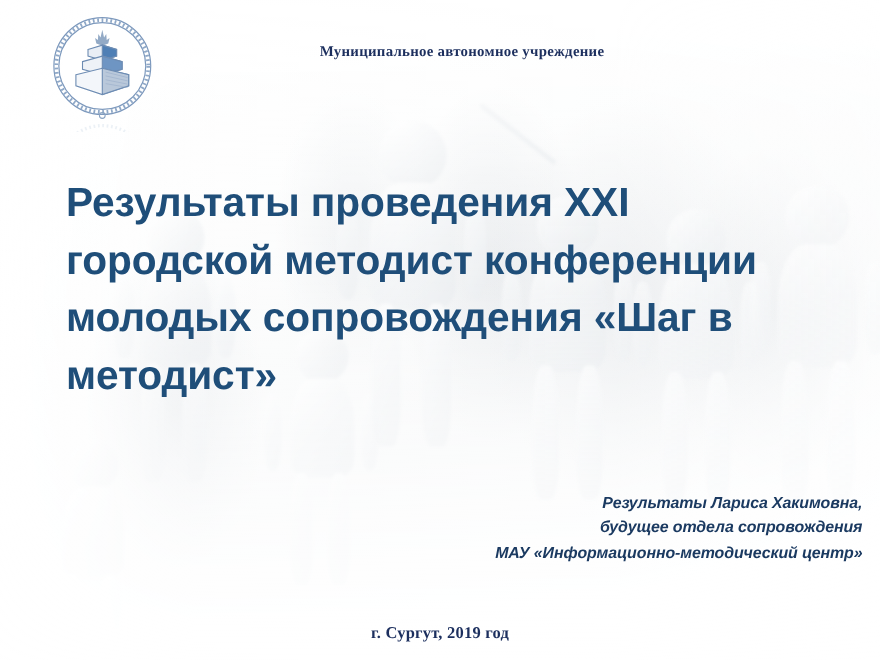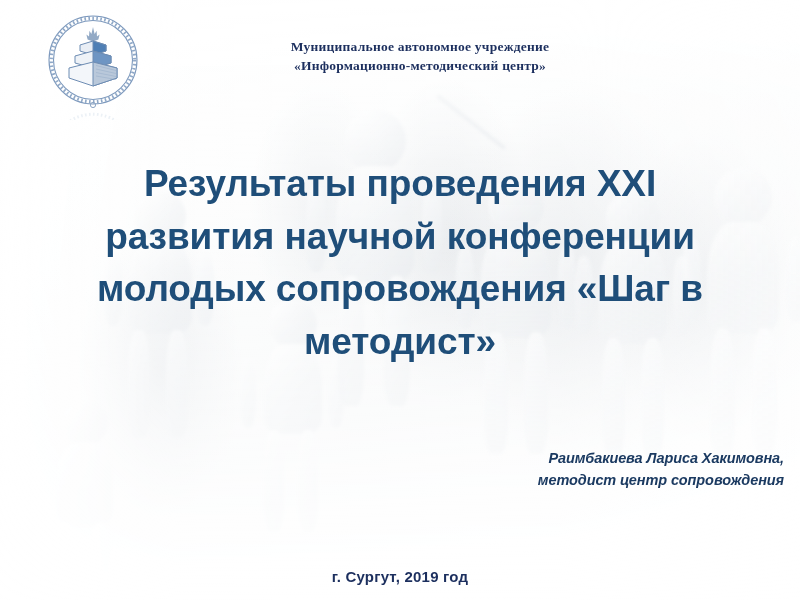--- a/index.html
+++ b/index.html
@@ -98,21 +98,21 @@
     letter-spacing: .25px;
   }
   #org-header .l2 { letter-spacing: .2px; }
 
   
   #title {
     position: absolute;
     left: 60px;
     top: 158px;
     width: 680px;
-    text-align: center;
+    text-align: left;
     font-family: "Liberation Sans", sans-serif;
     font-weight: bold;
     font-size: 37px;
     line-height: 1.42;
     color: #1f4e79;
     letter-spacing: -.1px;
   }
   #title .tl { display: block; white-space: nowrap; }
 
   
@@ -132,21 +132,21 @@
   }
   #author .al { display: block; white-space: nowrap; }
 
   
   #footer {
     position: absolute;
     left: 0;
     top: 568px;
     width: 800px;
     text-align: center;
-    font-family: Liberation Sans, sans-serif;
+    font-family: Liberation Serif, serif;
     font-weight: bold;
     font-size: 15px;
     color: #1c2f5e;
     letter-spacing: .2px;
   }
 </style>
 </head>
 <body>
 
 <div id="slide">
@@ -247,30 +247,30 @@
         <circle cx="49" cy="95" r="2.6" fill="none" stroke="#8ba4c3" stroke-width="1"></circle>
       </g>
       <g opacity="0.22" transform="translate(0,196) scale(1,-1)">
         <circle cx="49" cy="50" r="41.8" fill="none" stroke="#a8bdd6" stroke-width="3" stroke-dasharray="1.6 2.4"></circle>
       </g>
     </svg>
   </div>
 
   <div id="org-header">
     <div class="l1">Муниципальное автономное учреждение</div>
-    <div class="l2">«Информационно-методический центр»</div>
   </div>
 
   <div id="title">
     <span class="tl">Результаты проведения XXI</span>
-    <span class="tl">развития научной конференции</span>
+    <span class="tl">городской методист конференции</span>
     <span class="tl">молодых сопровождения «Шаг в</span>
     <span class="tl">методист»</span>
   </div>
 
   <div id="author">
-    <span class="al">Раимбакиева Лариса Хакимовна,</span>
-    <span class="al">методист центр сопровождения</span>
+    <span class="al">Результаты Лариса Хакимовна,</span>
+    <span class="al">будущее отдела сопровождения</span>
+    <span class="al">МАУ «Информационно-методический центр»</span>
   </div>
 
   <div id="footer">г. Сургут, 2019 год</div>
 
 </div>
 
 </body></html>

